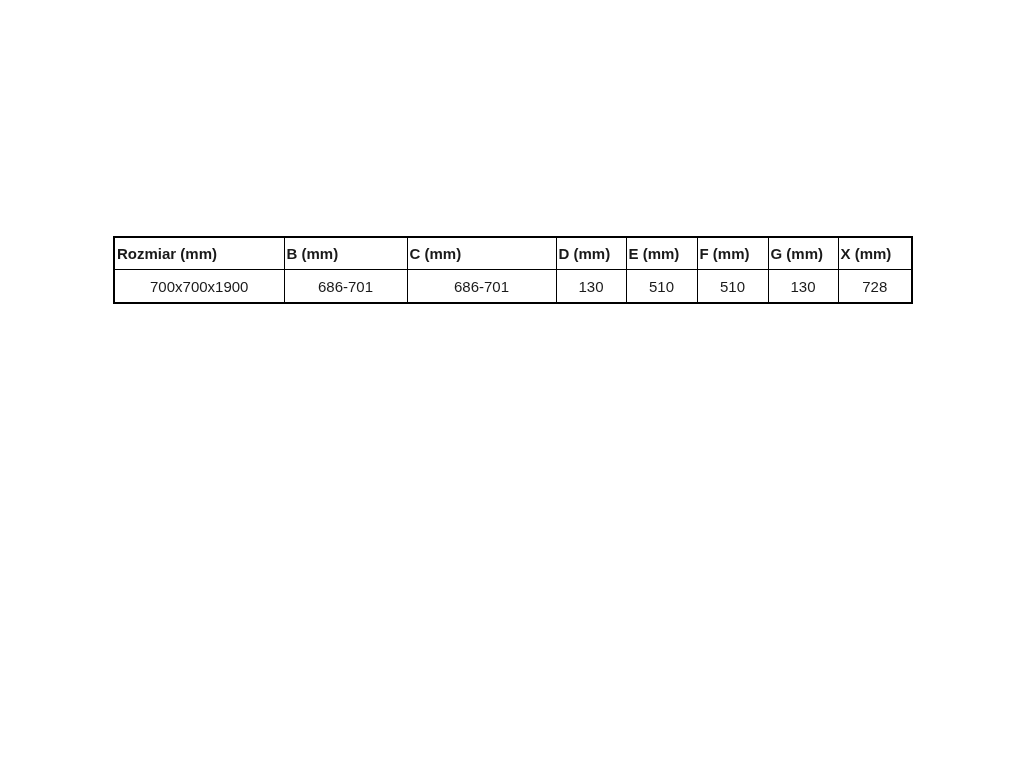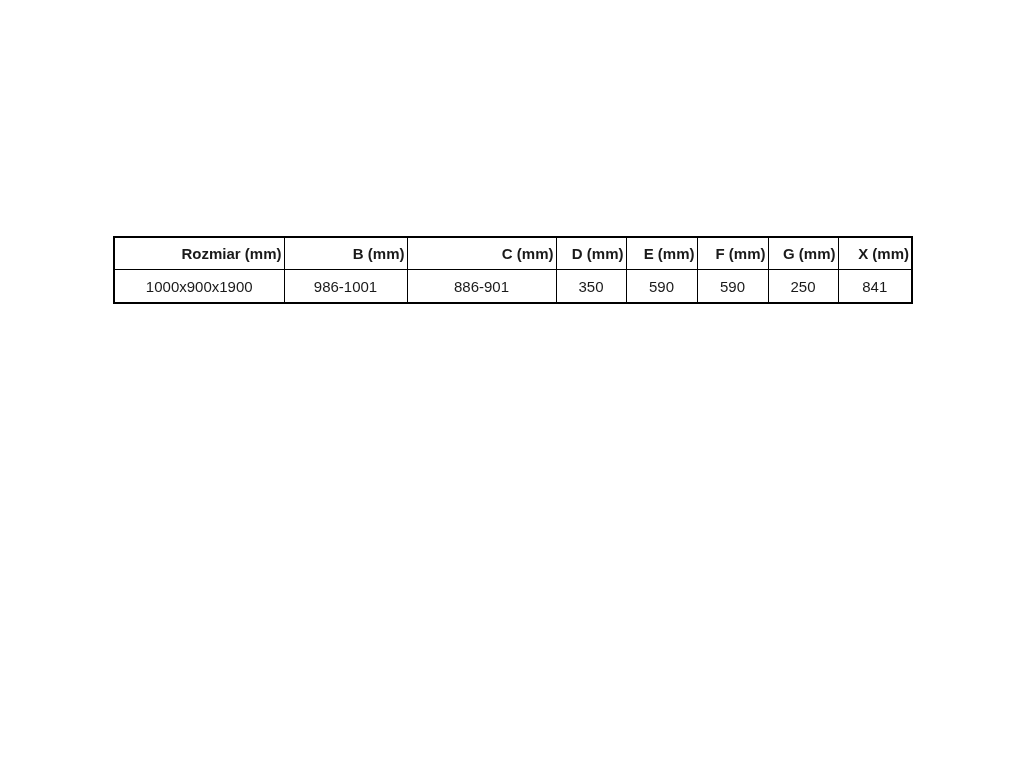--- a/index.html
+++ b/index.html
@@ -30,21 +30,21 @@
   table.dims, table.dims th, table.dims td {
     border: 1px solid #000000;
   }
   table.dims {
     border: 2px solid #000000;
   }
   table.dims th {
     font-weight: bold;
     font-size: 15px;
     height: 31px;
-    text-align: right;
+    text-align: left;
     vertical-align: middle;
     padding: 0 2px;
     white-space: nowrap;
   }
   table.dims td {
     font-weight: normal;
     font-size: 15px;
     height: 32px;
     text-align: center;
     vertical-align: middle;
@@ -82,24 +82,24 @@
         <th>C (mm)</th>
         <th>D (mm)</th>
         <th>E (mm)</th>
         <th>F (mm)</th>
         <th>G (mm)</th>
         <th>X (mm)</th>
       </tr>
     </thead>
     <tbody>
       <tr>
-        <td>1000x900x1900</td>
-        <td>986-1001</td>
-        <td>886-901</td>
-        <td>350</td>
-        <td>590</td>
-        <td>590</td>
-        <td>250</td>
-        <td>841</td>
+        <td>700x700x1900</td>
+        <td>686-701</td>
+        <td>686-701</td>
+        <td>130</td>
+        <td>510</td>
+        <td>510</td>
+        <td>130</td>
+        <td>728</td>
       </tr>
     </tbody>
   </table>
 </div>
 
 </body></html>

